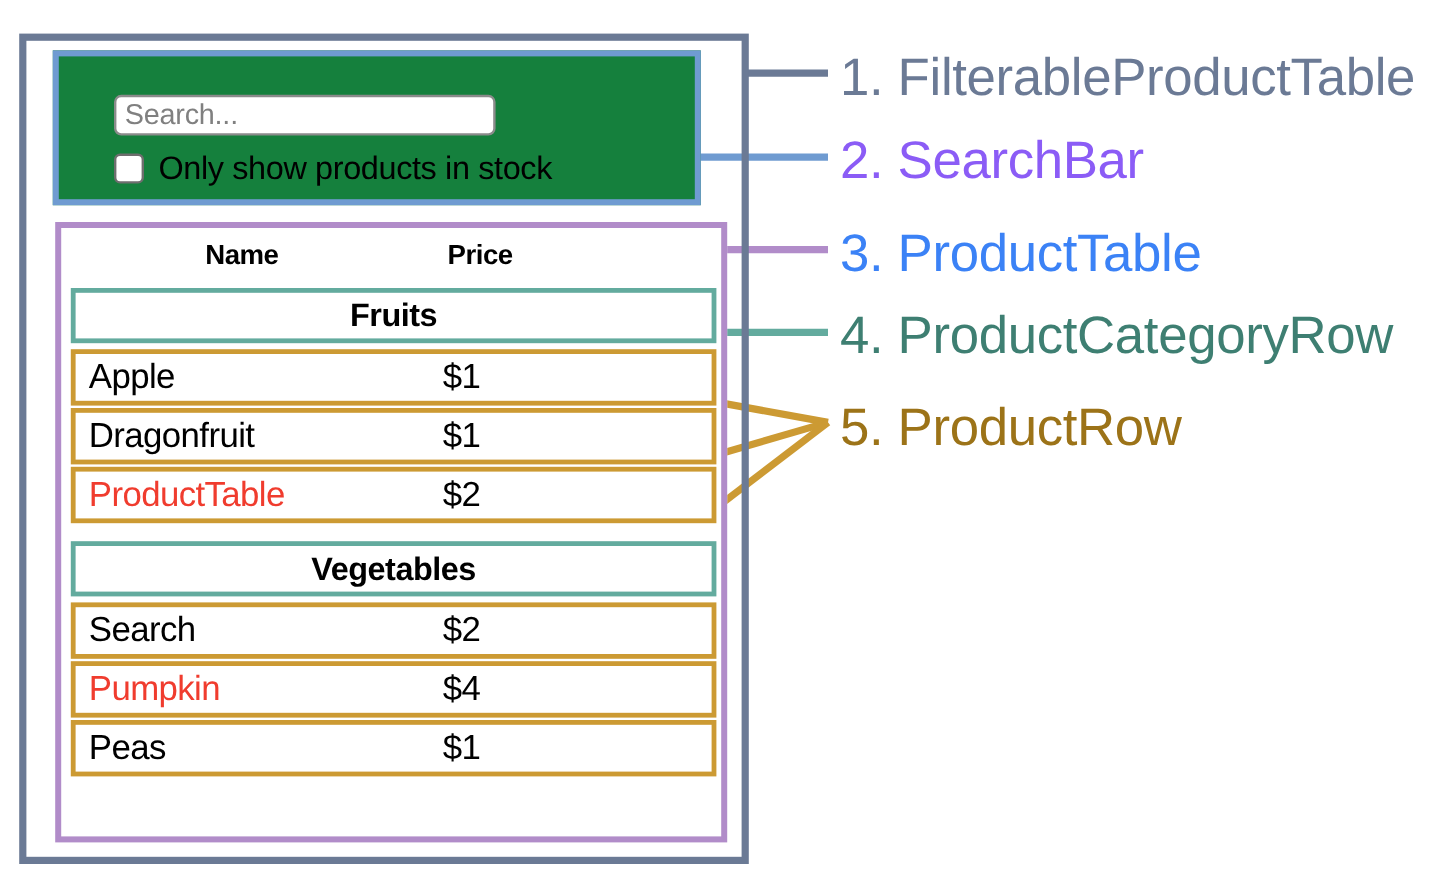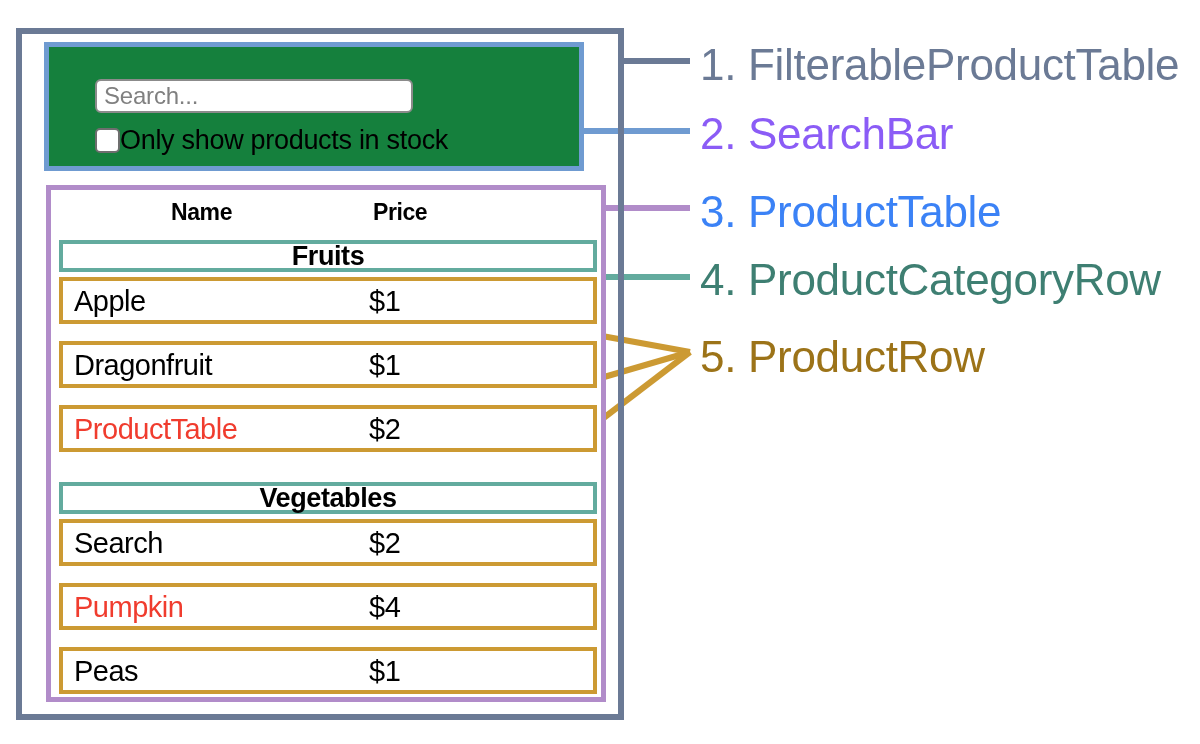--- a/index.html
+++ b/index.html
@@ -37,21 +37,21 @@
     border:2px solid #8b8b8b;border-radius:6px;background:#fff;
     box-sizing:border-box;
     display:flex;align-items:center;
     padding-left:7px;
     font-size:24px;color:#808080;
     font-family:"Liberation Sans",sans-serif;
     letter-spacing:-0.2px;
   }
   .checkbox-row{
     position:absolute;left:46px;top:78px;
-    display:flex;align-items:center;gap:0;
+    display:flex;align-items:center;gap:12px;
   }
   .checkbox-box{
     width:25px;height:25px;border:2.5px solid #6e6e6e;border-radius:5px;
     background:#fff;box-sizing:border-box;flex:none;
   }
   .checkbox-label{
     font-size:27px;color:#000;font-weight:400;
     font-family:"Liberation Sans",sans-serif;
     letter-spacing:-0.3px;white-space:nowrap;
   }
@@ -74,32 +74,32 @@
     font-size:23px;font-weight:bold;color:#000;
     font-family:"Liberation Sans",sans-serif;
     letter-spacing:-0.4px;
   }
   .col-head .h-name{left:120px;}
   .col-head .h-price{left:322px;}
 
   .rows{position:absolute;left:8px;top:50px;width:538px;}
 
   .cat-row{
-    height:32px;margin-bottom:5px;
+    height:46px;margin-bottom:5px;
     border:4px solid var(--c-cat);
     box-sizing:border-box;background:#fff;
     display:flex;align-items:center;justify-content:center;
     position:relative;
   }
   .cat-row .cat-label{
     font-size:27px;font-weight:bold;color:#000;
     font-family:"Liberation Sans",sans-serif;letter-spacing:-0.4px;
   }
   .prod-row{
-    height:47px;margin-bottom:17px;
+    height:47px;margin-bottom:2px;
     border:4px solid var(--c-row);
     box-sizing:border-box;background:#fff;
     position:relative;
     padding-left:13px;
   }
   .prod-row .p-name{
     position:absolute;left:11px;top:50%;transform:translateY(-50%);
     font-size:29px;color:#000;
     font-family:"Liberation Sans",sans-serif;letter-spacing:-0.5px;
   }

